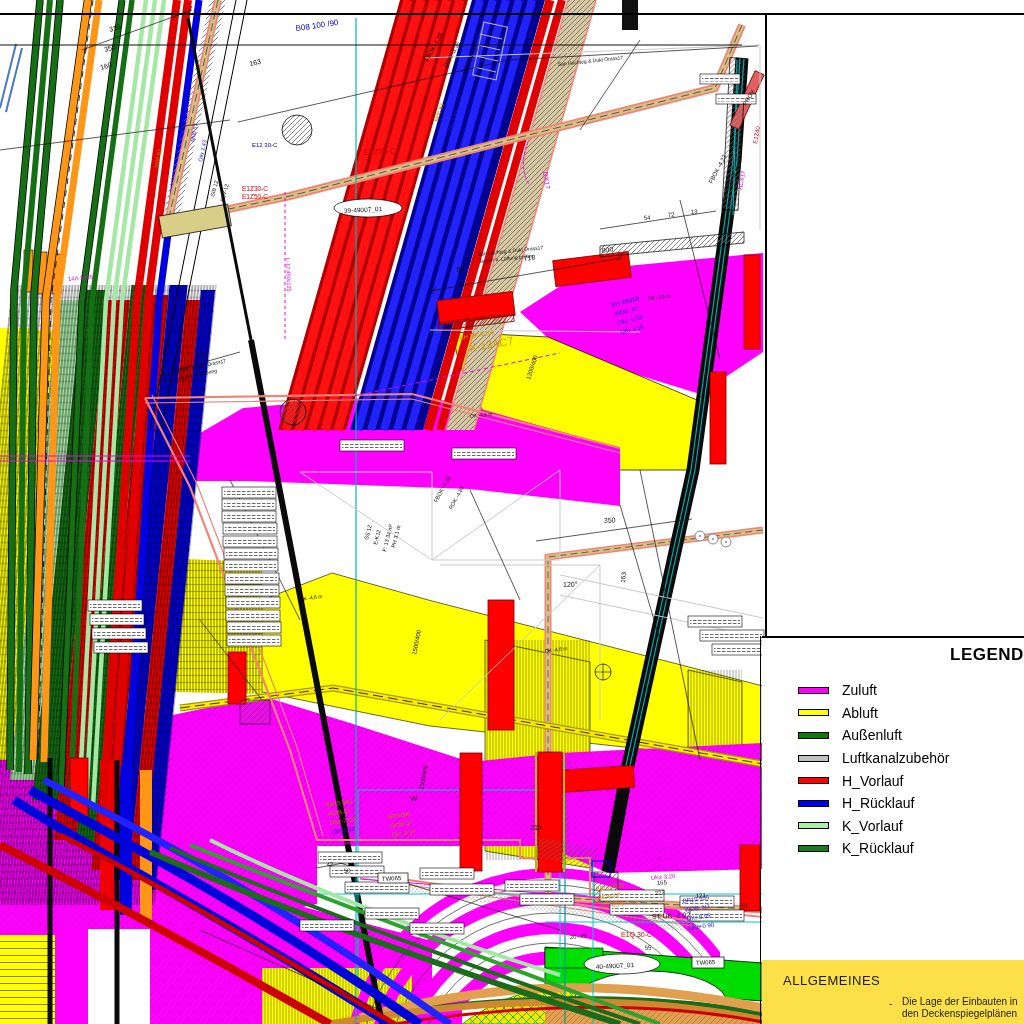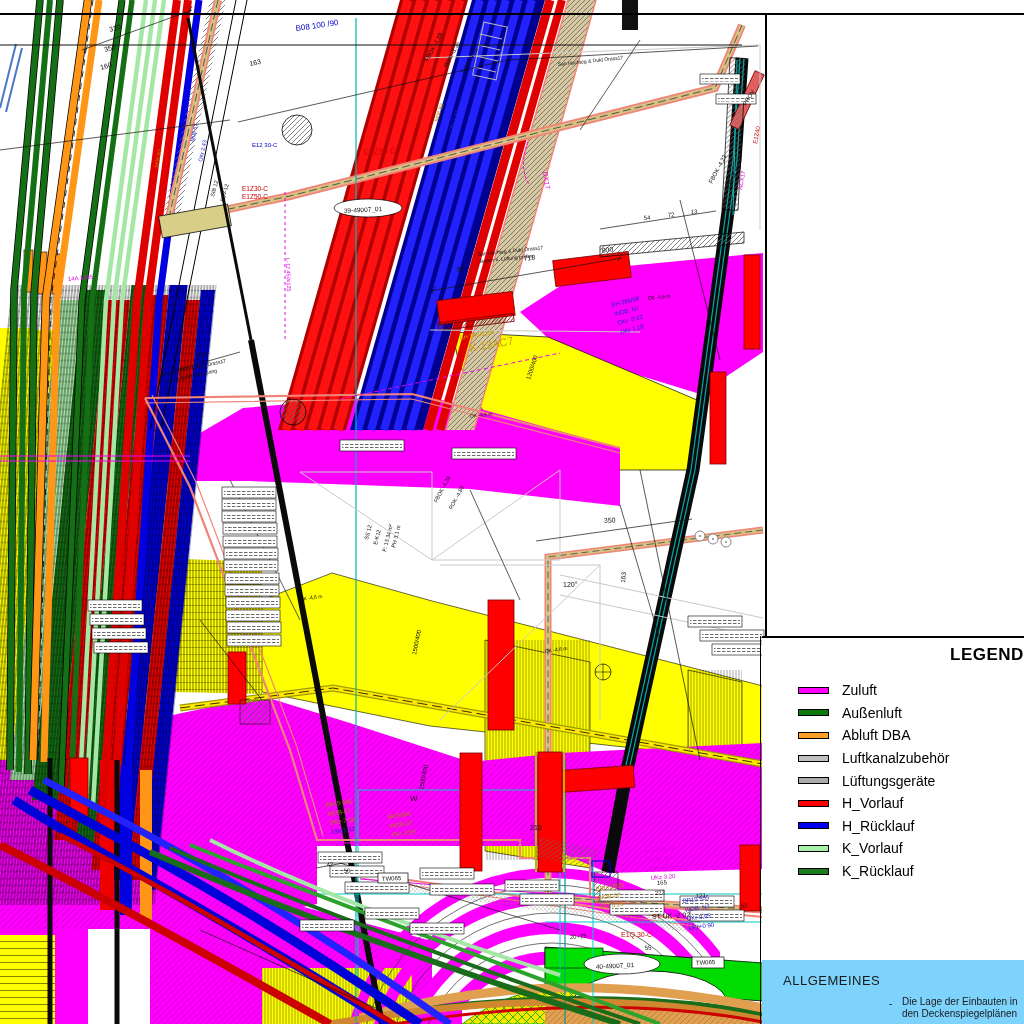--- a/index.html
+++ b/index.html
@@ -11,21 +11,21 @@
   #panel-border{left:765px;top:13px;width:2px;height:1011px;}
   #panel-border2{left:760px;top:636px;width:1px;height:388px;}
   #legend-box{position:absolute;left:762px;top:636px;width:262px;height:322px;
     border-top:2px solid #000;border-bottom:2px solid #000;background:#fff;}
   #legend-title{position:absolute;left:188px;top:7px;font-size:17px;font-weight:bold;
     letter-spacing:.5px;color:#000;white-space:nowrap;}
   #legend-items{position:absolute;left:36px;top:41px;right:0;}
   .lg-row{height:22.6px;display:flex;align-items:center;}
   .lg-swatch{width:29px;height:5px;border:1px solid #000;flex:0 0 auto;}
   .lg-label{margin-left:13px;font-size:14px;color:#000;white-space:nowrap;}
-  #allg-box{position:absolute;left:762px;top:960px;width:262px;height:64px;background:#7dd3fc;}
+  #allg-box{position:absolute;left:762px;top:960px;width:262px;height:64px;background:#fde047;}
   #allg-title{position:absolute;left:21px;top:13px;font-size:13px;letter-spacing:.5px;color:#1a1a1a;}
   #allg-bullet{position:absolute;left:127px;top:38px;font-size:10px;color:#1a1a1a;}
   #allg-text{position:absolute;left:140px;top:36px;font-size:10px;line-height:11.5px;
     color:#1a1a1a;white-space:nowrap;}
 </style>
 </head>
 <body>
 
 <div id="stage">
 
@@ -476,34 +476,30 @@
   <div id="panel-border2" class="frameline"></div>
 
   <div id="legend-box">
     <div id="legend-title">LEGENDE</div>
     <div id="legend-items">
         <div class="lg-row">
           <span class="lg-swatch" style="background: rgb(255, 0, 255);"></span>
           <span class="lg-label">Zuluft</span>
         </div>
         <div class="lg-row">
+          <span class="lg-swatch" style="background: rgb(255, 255, 0);"></span>
+          <span class="lg-label">Abluft</span>
+        </div>
+        <div class="lg-row">
           <span class="lg-swatch" style="background: rgb(14, 122, 14);"></span>
           <span class="lg-label">Außenluft</span>
         </div>
         <div class="lg-row">
-          <span class="lg-swatch" style="background: rgb(255, 160, 40);"></span>
-          <span class="lg-label">Abluft DBA</span>
-        </div>
-        <div class="lg-row">
           <span class="lg-swatch" style="background: rgb(192, 192, 192);"></span>
           <span class="lg-label">Luftkanalzubehör</span>
-        </div>
-        <div class="lg-row">
-          <span class="lg-swatch" style="background: rgb(171, 171, 171);"></span>
-          <span class="lg-label">Lüftungsgeräte</span>
         </div>
         <div class="lg-row">
           <span class="lg-swatch" style="background: rgb(255, 0, 0);"></span>
           <span class="lg-label">H_Vorlauf</span>
         </div>
         <div class="lg-row">
           <span class="lg-swatch" style="background: rgb(0, 0, 238);"></span>
           <span class="lg-label">H_Rücklauf</span>
         </div>
         <div class="lg-row">

